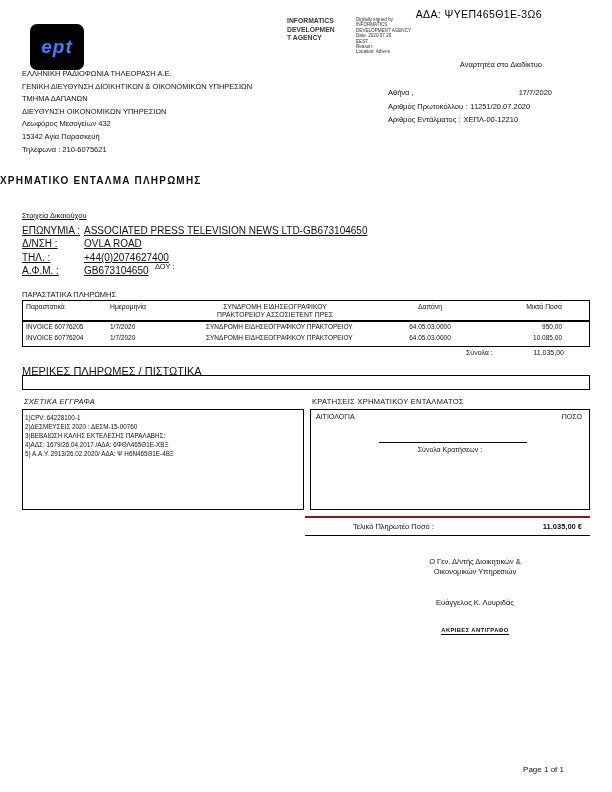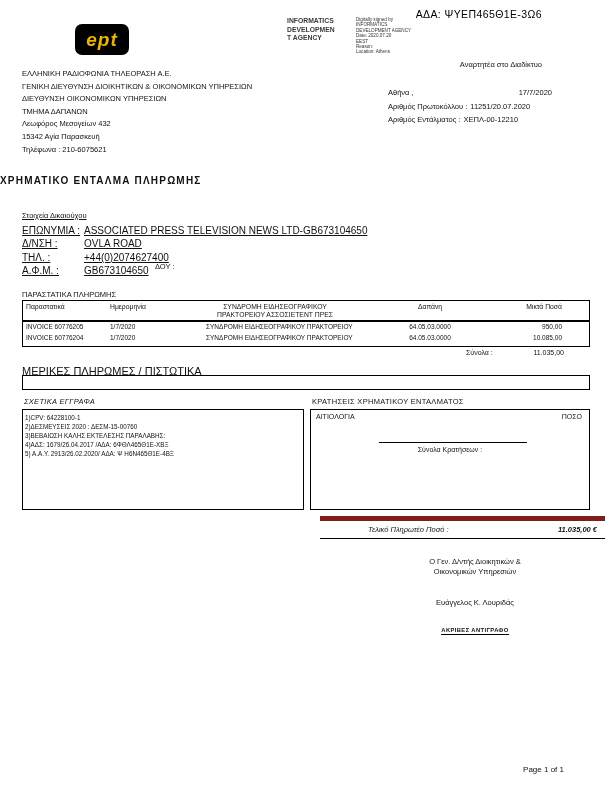--- a/index.html
+++ b/index.html
@@ -8,23 +8,23 @@
     width:612px;height:792px;
     background:#ffffff;
     font-family:"Liberation Sans", sans-serif;
     color:#111;
     margin:0 auto;
     overflow:hidden;
   }
   .abs{position:absolute;}
   
   .ada{top:8px;right:70px;font-size:10.5px;letter-spacing:.4px;color:#000;}
-  .logo{left:30px;top:24px;width:54px;height:31px;background:#000;border-radius:7px;
-        color:#eab308;display:flex;align-items:center;justify-content:center;
-        font-weight:bold;font-style:italic;font-size:19px;letter-spacing:1px;margin-left:45px;}
+  .logo{left:30px;top:24px;width:54px;height:46px;background:#000;border-radius:7px;
+        color:#3b82f6;display:flex;align-items:center;justify-content:center;
+        font-weight:bold;font-style:italic;font-size:19px;letter-spacing:1px;}
   .stamp{left:287px;top:17px;display:flex;gap:7px;align-items:flex-start;}
   .stamp-agency{width:62px;font-size:6.8px;line-height:8.6px;color:#3a3a3a;font-weight:bold;}
   .stamp-detail{width:78px;font-size:4.6px;line-height:5.4px;color:#333;}
   .posted{top:60px;right:70px;font-size:7.5px;}
   
   .org{left:22px;top:68px;font-size:7.5px;line-height:12.6px;}
   
   .meta{left:388px;top:86px;width:164px;font-size:7.5px;line-height:13.5px;}
   .meta-row{display:flex;}
   .meta-row .val{margin-left:auto;text-align:left;}
@@ -58,22 +58,22 @@
   .rel-head{left:24px;top:397px;font-size:7.5px;letter-spacing:.3px;font-style:italic;}
   .ded-head{left:312px;top:397px;font-size:7.5px;letter-spacing:.3px;}
   .rel-box{left:22px;top:409px;width:282px;height:101px;border:1px solid #000;
            font-size:6.3px;line-height:9px;padding:3px 2px;box-sizing:border-box;}
   .ded-box{left:310px;top:409px;width:280px;height:101px;border:1px solid #000;box-sizing:border-box;}
   .ded-reason{position:absolute;left:5px;top:3px;font-size:7px;}
   .ded-amount{position:absolute;right:7px;top:3px;font-size:7px;}
   .ded-total-line{position:absolute;left:68px;top:32px;width:148px;border-top:1px solid #000;}
   .ded-total{position:absolute;left:0;top:36px;width:100%;text-align:center;font-size:7px;}
   
-  .final{left:320px;top:516px;width:285px;height:17px;border-top:5px solid #7f1d1d;border-bottom:1px solid #000;
-         display:flex;align-items:center;font-style:italic;font-size:7.5px;}
+  .final{left:305px;top:516px;width:285px;height:17px;border-top:2px solid #7f1d1d;border-bottom:1px solid #000;
+         display:flex;align-items:center;font-size:7.5px;}
   .final .lbl{padding-left:48px;}
   .final .amt{margin-left:auto;padding-right:8px;font-weight:bold;}
   
   .sig{left:370px;top:557px;width:210px;text-align:center;font-size:7.5px;line-height:9.5px;}
   .sig-name{left:370px;top:598px;width:210px;text-align:center;font-size:7.5px;}
   .sig-cert{left:370px;top:618px;width:210px;text-align:center;}
   .sig-cert span{font-size:5.8px;font-weight:bold;letter-spacing:.4px;border-bottom:1px solid #000;padding-bottom:1px;}
   
   .pagefoot{right:48px;bottom:18px;font-size:8px;}
 </style>
@@ -103,22 +103,22 @@
       <div>Reason:</div>
       <div>Location: Athens</div>
     </div>
   </div>
 
   <div class="abs posted">Αναρτητέα στο Διαδίκτυο</div>
 
   <div class="abs org">
     <div>ΕΛΛΗΝΙΚΗ ΡΑΔΙΟΦΩΝΙΑ ΤΗΛΕΟΡΑΣΗ Α.Ε.</div>
     <div>ΓΕΝΙΚΗ ΔΙΕΥΘΥΝΣΗ ΔΙΟΙΚΗΤΙΚΩΝ &amp; ΟΙΚΟΝΟΜΙΚΩΝ ΥΠΗΡΕΣΙΩΝ</div>
+    <div>ΤΜΗΜΑ ΔΑΠΑΝΩΝ</div>
     <div>ΔΙΕΥΘΥΝΣΗ ΟΙΚΟΝΟΜΙΚΩΝ ΥΠΗΡΕΣΙΩΝ</div>
-    <div>ΤΜΗΜΑ ΔΑΠΑΝΩΝ</div>
     <div>Λεωφόρος Μεσογείων 432</div>
     <div>15342 Αγία Παρασκευή</div>
     <div>Τηλέφωνα : 210-6075621</div>
   </div>
 
   <div class="abs meta">
     <div class="meta-row">
       <span>Αθήνα ,</span>
       <span class="val">17/7/2020</span>
     </div>

